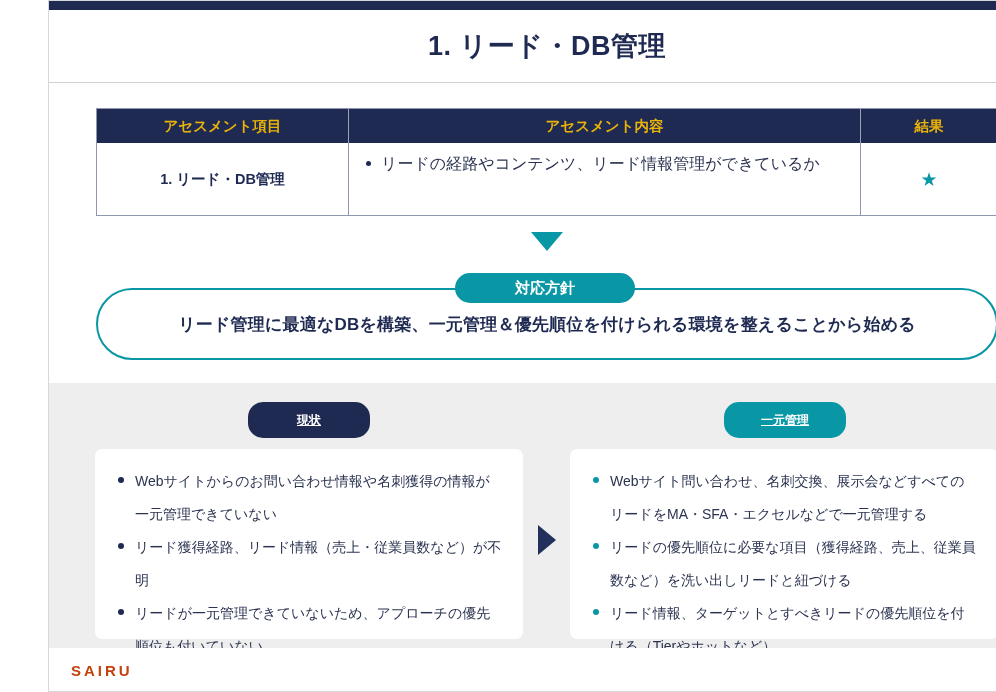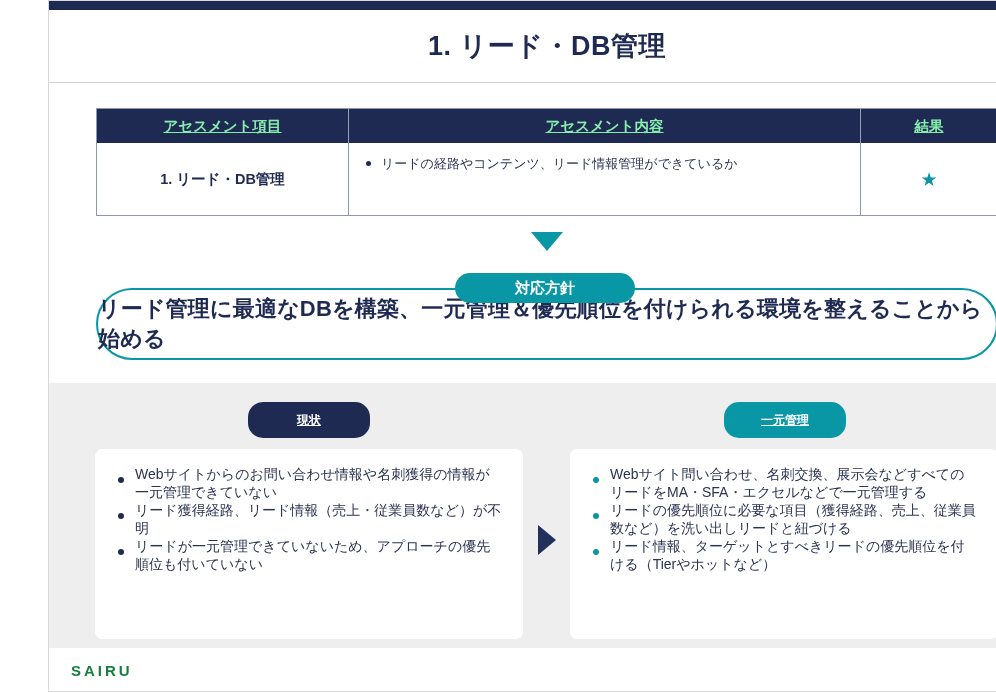--- a/index.html
+++ b/index.html
@@ -60,25 +60,24 @@
   }
   .thead {
     display: flex;
     background: #1f2a52;
     height: 34px;
   }
   .thead > div {
     display: flex;
     align-items: center;
     justify-content: center;
-    color: #86efac;
+    color: #eab308;
     font-size: 14.5px;
     font-weight: bold;
     box-sizing: border-box;
-    text-decoration: underline;
   }
   .col-item   { width: 252px; border-right: 1px solid #9aa1b6; }
   .col-detail { width: 512px; border-right: 1px solid #9aa1b6; }
   .col-result { width: 136px; }
 
   .tbody { display: flex; background: #ffffff; }
   .tbody > div {
     box-sizing: border-box;
     min-height: 72px;
   }
@@ -105,21 +104,21 @@
     font-size: 19px;
     color: #0a97a5;
   }
   ul.tbl-list {
     margin: 0;
     padding-left: 22px;
     list-style: none;
   }
   ul.tbl-list li {
     position: relative;
-    font-size: 13px;
+    font-size: 16px;
     line-height: 21px;
     color: #2b3350;
     margin-bottom: 2px;
   }
   ul.tbl-list li::before {
     content: "";
     position: absolute;
     left: -15px;
     top: 8px;
     width: 5px;
@@ -148,21 +147,21 @@
     height: 72px;
     border: 2px solid #0a97a5;
     border-radius: 36px;
     background: #ffffff;
     box-sizing: border-box;
     display: flex;
     align-items: center;
     justify-content: center;
   }
   .policy-text {
-    font-size: 22px;
+    font-size: 17px;
     font-weight: bold;
     color: #1f2a52;
     letter-spacing: 0.2px;
   }
   .policy-pill {
     position: absolute;
     left: 406px;
     top: 272px;
     width: 180px;
     height: 30px;
@@ -228,21 +227,21 @@
   .card-ideal   { left: 521px; }
 
   ul.card-list {
     margin: 0;
     padding-left: 24px;
     list-style: none;
   }
   ul.card-list li {
     position: relative;
     font-size: 14px;
-    line-height: 18px;
+    line-height: 33px;
     color: #2b3350;
   }
   ul.card-list li::before {
     content: "";
     position: absolute;
     left: -17px;
     top: 12px;
     width: 6px;
     height: 6px;
     border-radius: 50%;
@@ -270,21 +269,21 @@
     height: 44px;
     background: #ffffff;
     display: flex;
     align-items: center;
   }
   .logo {
     margin-left: 22px;
     font-size: 15px;
     font-weight: bold;
     letter-spacing: 3px;
-    color: #15803d;
+    color: #c2410c;
   }
 </style>
 </head>
 <body>
 
 <div id="slide">
 
   <div class="top-bar"></div>
 
   <div class="header">

